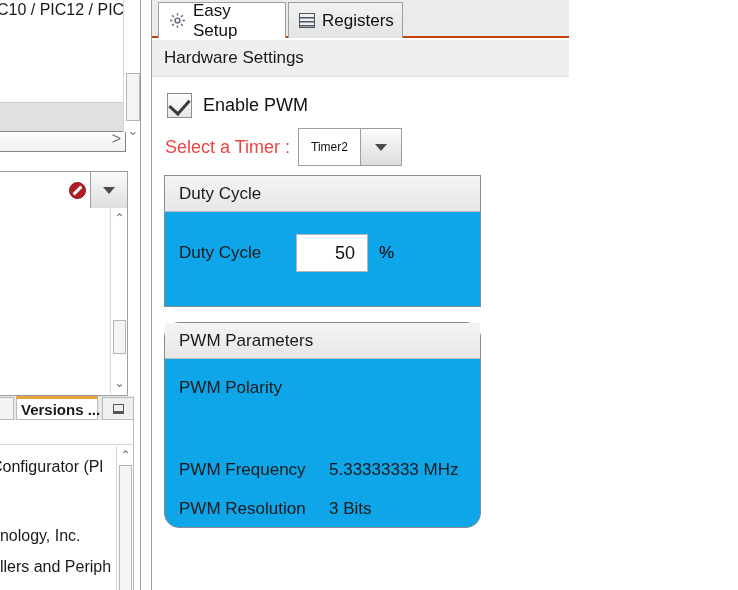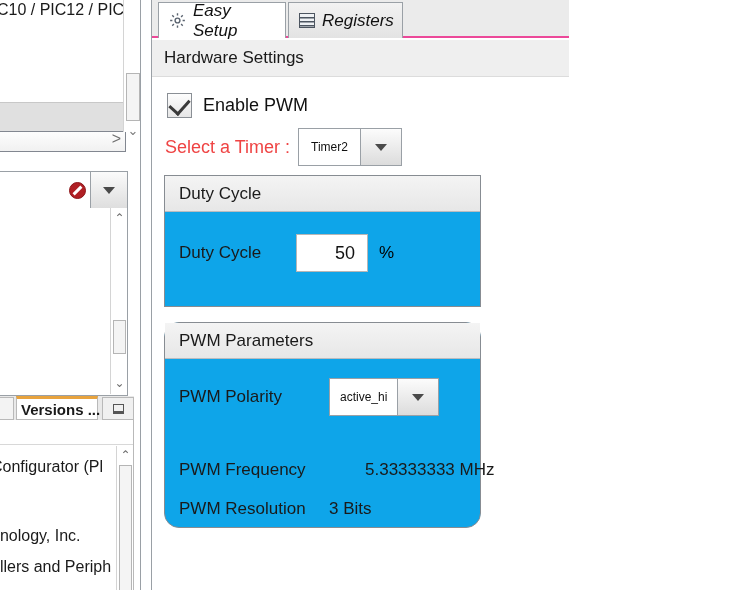--- a/index.html
+++ b/index.html
@@ -315,23 +315,22 @@
     background: #ffffff;
   }
 
   
   .tabbar {
     position: absolute;
     left: 0; top: 0;
     width: 417px;
     height: 38px;
     background: #ebebeb;
-    border-bottom: 2px solid #ec4899;
-    box-sizing: border-box;
-    font-style: italic;
+    border-bottom: 2px solid #c2410c;
+    box-sizing: border-box;
   }
   .tab {
     position: absolute;
     top: 2px;
     height: 36px;
     box-sizing: border-box;
     display: flex;
     align-items: center;
     padding: 0 12px 0 10px;
     font-size: 17px;
@@ -517,21 +516,21 @@
   #dc-row .pct { margin-left: 11px; font-size: 17px; }
   #pwmdc-row { left: 14px; top: 106px; }
   #pwmdc-row .k { width: 130px; }
 
   
   #pol-row { left: 14px; top: 55px; }
   #pol-row .k { width: 150px; }
   #pol-row .combo .field { padding: 0 10px; }
   #per-row { left: 14px; top: 105px; }
   #per-row .k { width: 150px; }
-  #frq-row { left: 14px; top: 137px; gap: 36px; }
+  #frq-row { left: 14px; top: 137px; }
   #frq-row .k { width: 150px; }
   #res-row { left: 14px; top: 156px; margin-top: 20px; }
   #res-row .k { width: 150px; }
 </style>
 </head>
 <body>
 
 <div id="screen">
 
   <div id="left-region">
@@ -645,26 +644,20 @@
         <span class="pct">%</span>
       </div>
 
     </div>
 
     <div class="group" id="grp-params">
       <div class="ghead">PWM Parameters</div>
 
       <div class="row" id="pol-row">
         <span class="k">PWM Polarity</span>
-        <span class="combo">
-          <span class="field">active_hi</span>
-          <span class="btn">
-            <span class="caret-dn"></span>
-          </span>
-        </span>
       </div>
 
 
       <div class="row" id="frq-row">
         <span class="k">PWM Frequency</span>
         <span class="v">5.33333333 MHz</span>
       </div>
 
       <div class="row" id="res-row">
         <span class="k">PWM Resolution</span>

